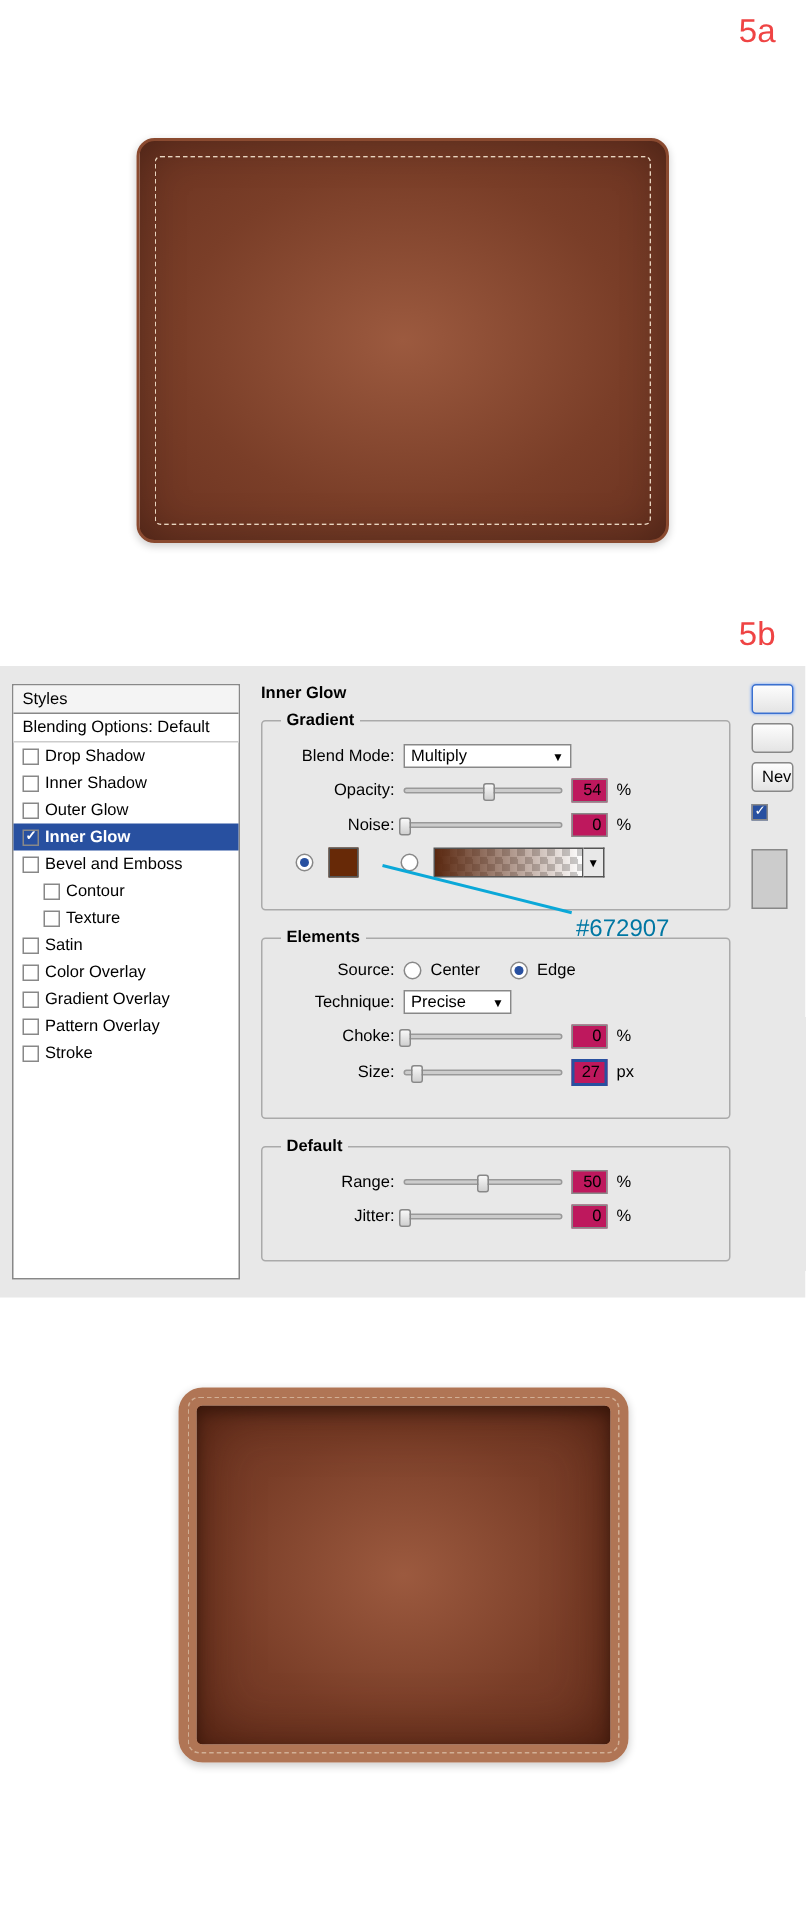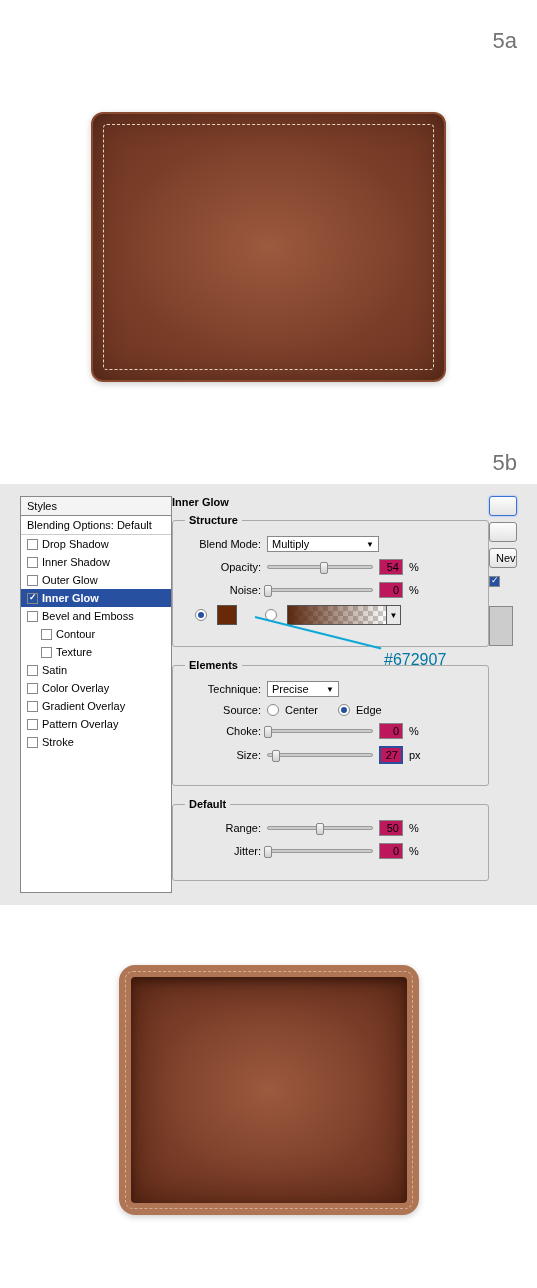--- a/index.html
+++ b/index.html
@@ -1,18 +1,18 @@
 <!DOCTYPE html>
 <html><head>
 <meta charset="utf-8">
 <style>
 * { box-sizing: border-box; margin: 0; padding: 0; }
 body { font-family: Tahoma, Arial, sans-serif; font-size: 11px; background: #fff; width: 537px; }
 
-.step-label { font-family: Arial, sans-serif; font-size: 22px; color: #737373; text-align: right; padding: 28px 20px 8px; }
+.step-label { font-family: Arial, sans-serif; font-size: 22px; color: #ef4444; text-align: right; padding: 8px 20px 8px; }
 
 .leather-section { background: #fff; padding: 50px 0 40px; display: flex; justify-content: center; }
 .leather-a {
   width: 355px; height: 270px; border-radius: 12px;
   background: radial-gradient(ellipse at center, #9c5a3f 0%, #7a3e28 60%, #6a3220 100%);
   border: 2px solid #8a4a30;
   box-shadow: inset 0 0 30px rgba(0,0,0,0.3), 0 2px 6px rgba(0,0,0,0.2);
   position: relative;
 }
 .leather-a::before {
@@ -24,21 +24,21 @@
   background: radial-gradient(ellipse at center, #9c5a3f 0%, #7a3e28 60%, #6a3220 100%);
   border: 12px solid #b07555;
   box-shadow: inset 0 0 40px rgba(60,20,5,0.7), inset 0 4px 10px rgba(0,0,0,0.5), 0 2px 6px rgba(0,0,0,0.2);
   position: relative;
 }
 .leather-b::before {
   content: ''; position: absolute; inset: -6px;
   border: 1px dashed rgba(232,213,192,0.6); border-radius: 8px;
 }
 
-.dialog { background: #e8e8e8; padding: 12px 20px; display: flex; position: relative; overflow: hidden; }
+.dialog { background: #e8e8e8; padding: 12px 8px; display: flex; gap: 14px; position: relative; overflow: hidden; }
 
 .styles-panel { width: 152px; background: #fff; border: 1px solid #888; }
 .styles-header { padding: 3px 6px; border-bottom: 1px solid #888; background: #f4f4f4; }
 .styles-sub { padding: 3px 6px; border-bottom: 1px solid #ccc; background: #fff; }
 .style-item { padding: 3px 6px; display: flex; align-items: center; gap: 4px; text-align: right; }
 .style-item.indent { padding-left: 20px; }
 .style-item.selected { background: #2850a0; color: #fff; font-weight: bold; }
 .cb { width: 11px; height: 11px; border: 1px solid #888; background: #fff; display: inline-block; flex-shrink: 0; }
 .cb.on { background: #2850a0; position: relative; }
 .cb.on::after { content: '✓'; color: #fff; font-size: 9px; position: absolute; top: -2px; left: 1px; }
@@ -138,21 +138,21 @@
           <span class="cb"></span>
           <span>Stroke</span>
         </div>
       </div>
   </div>
 
   <div class="settings-panel">
     <div class="panel-title">Inner Glow</div>
 
     <fieldset>
-      <legend>Structure</legend>
+      <legend>Gradient</legend>
       <div class="row">
         <span class="row-label">Blend Mode:</span>
         <span class="dropdown" style="width:112px">Multiply</span>
       </div>
       <div class="row">
         <span class="row-label">Opacity:</span>
         <div class="slider">
             <div class="slider-thumb" style="left:54%"></div>
           </div>
         <span class="num-input">54</span>
@@ -174,32 +174,32 @@
         <span class="grad-wrap">
           <span class="gradient-bar"></span>
           <span class="grad-arrow">▼</span>
         </span>
       </div>
     </fieldset>
 
     <fieldset>
       <legend>Elements</legend>
       <div class="row">
-        <span class="row-label">Technique:</span>
-        <span class="dropdown" style="width:72px">Precise</span>
-      </div>
-      <div class="row">
         <span class="row-label">Source:</span>
         <span class="radio"></span>
         <span>Center</span>
         <span style="width:8px"></span>
         <span class="radio on"></span>
         <span>Edge</span>
       </div>
       <div class="row">
+        <span class="row-label">Technique:</span>
+        <span class="dropdown" style="width:72px">Precise</span>
+      </div>
+      <div class="row">
         <span class="row-label">Choke:</span>
         <div class="slider">
             <div class="slider-thumb" style="left:0%"></div>
           </div>
         <span class="num-input">0</span>
         <span class="unit">%</span>
       </div>
       <div class="row">
         <span class="row-label">Size:</span>
         <div class="slider">

